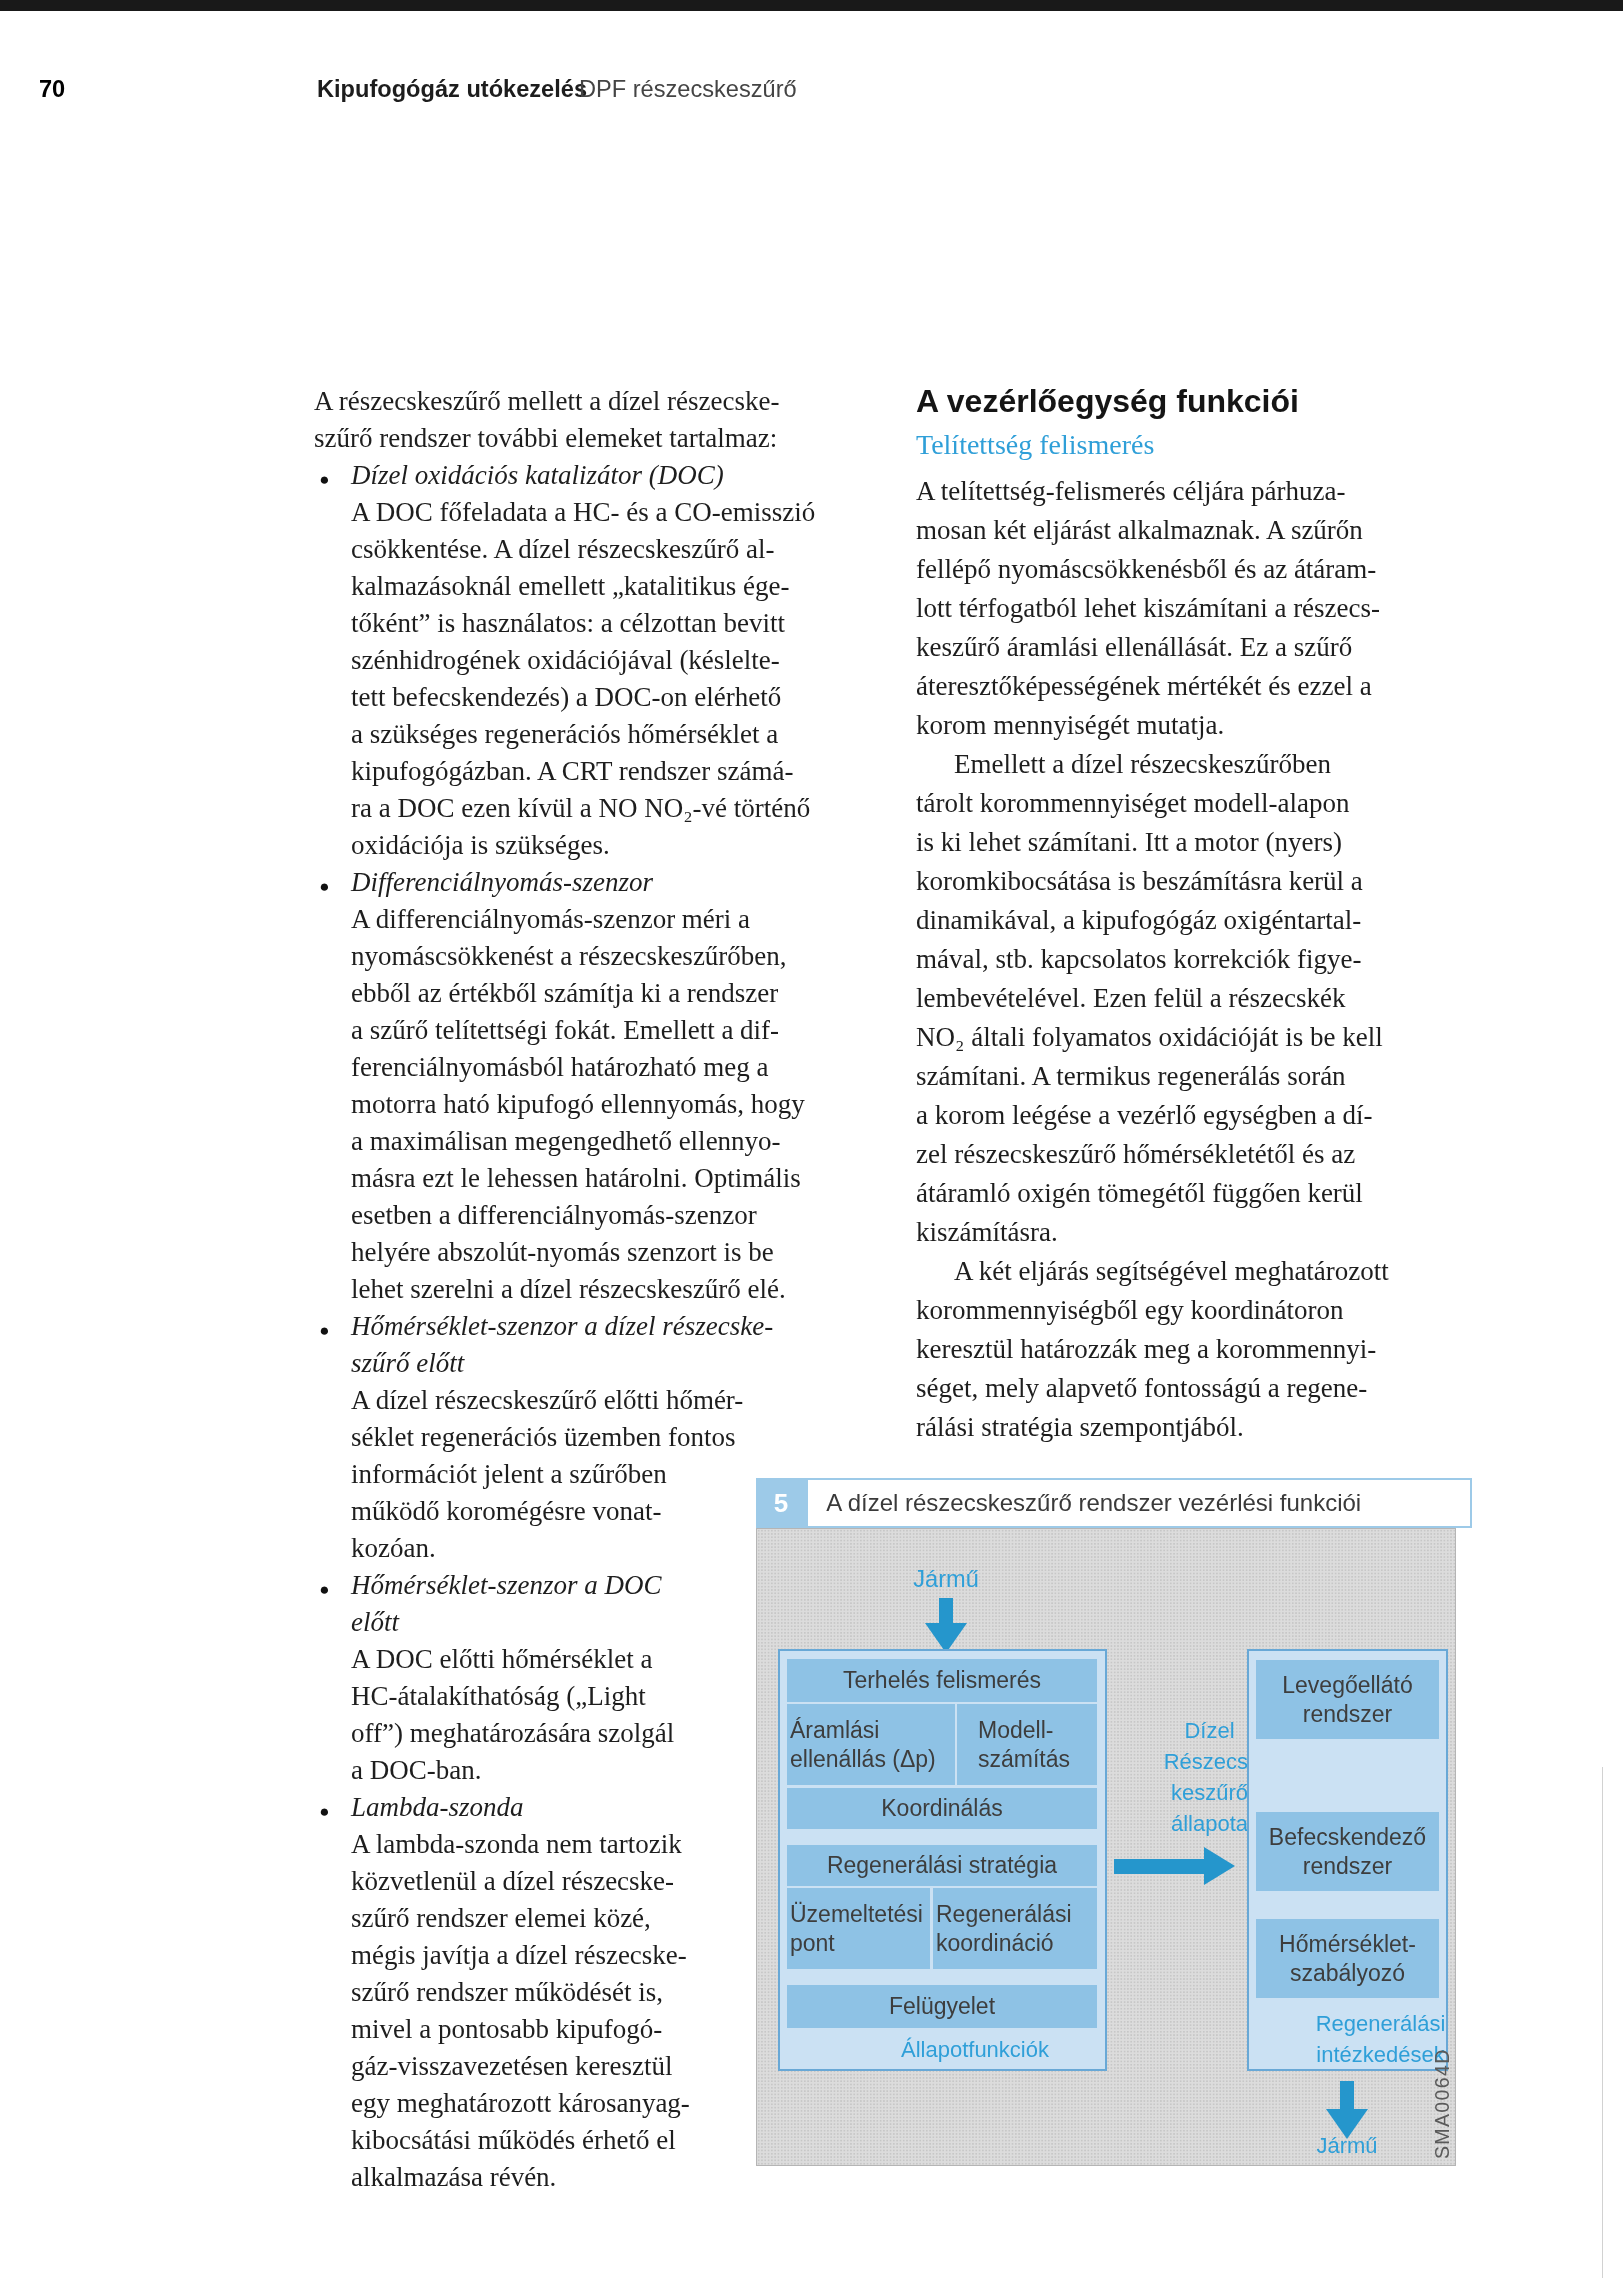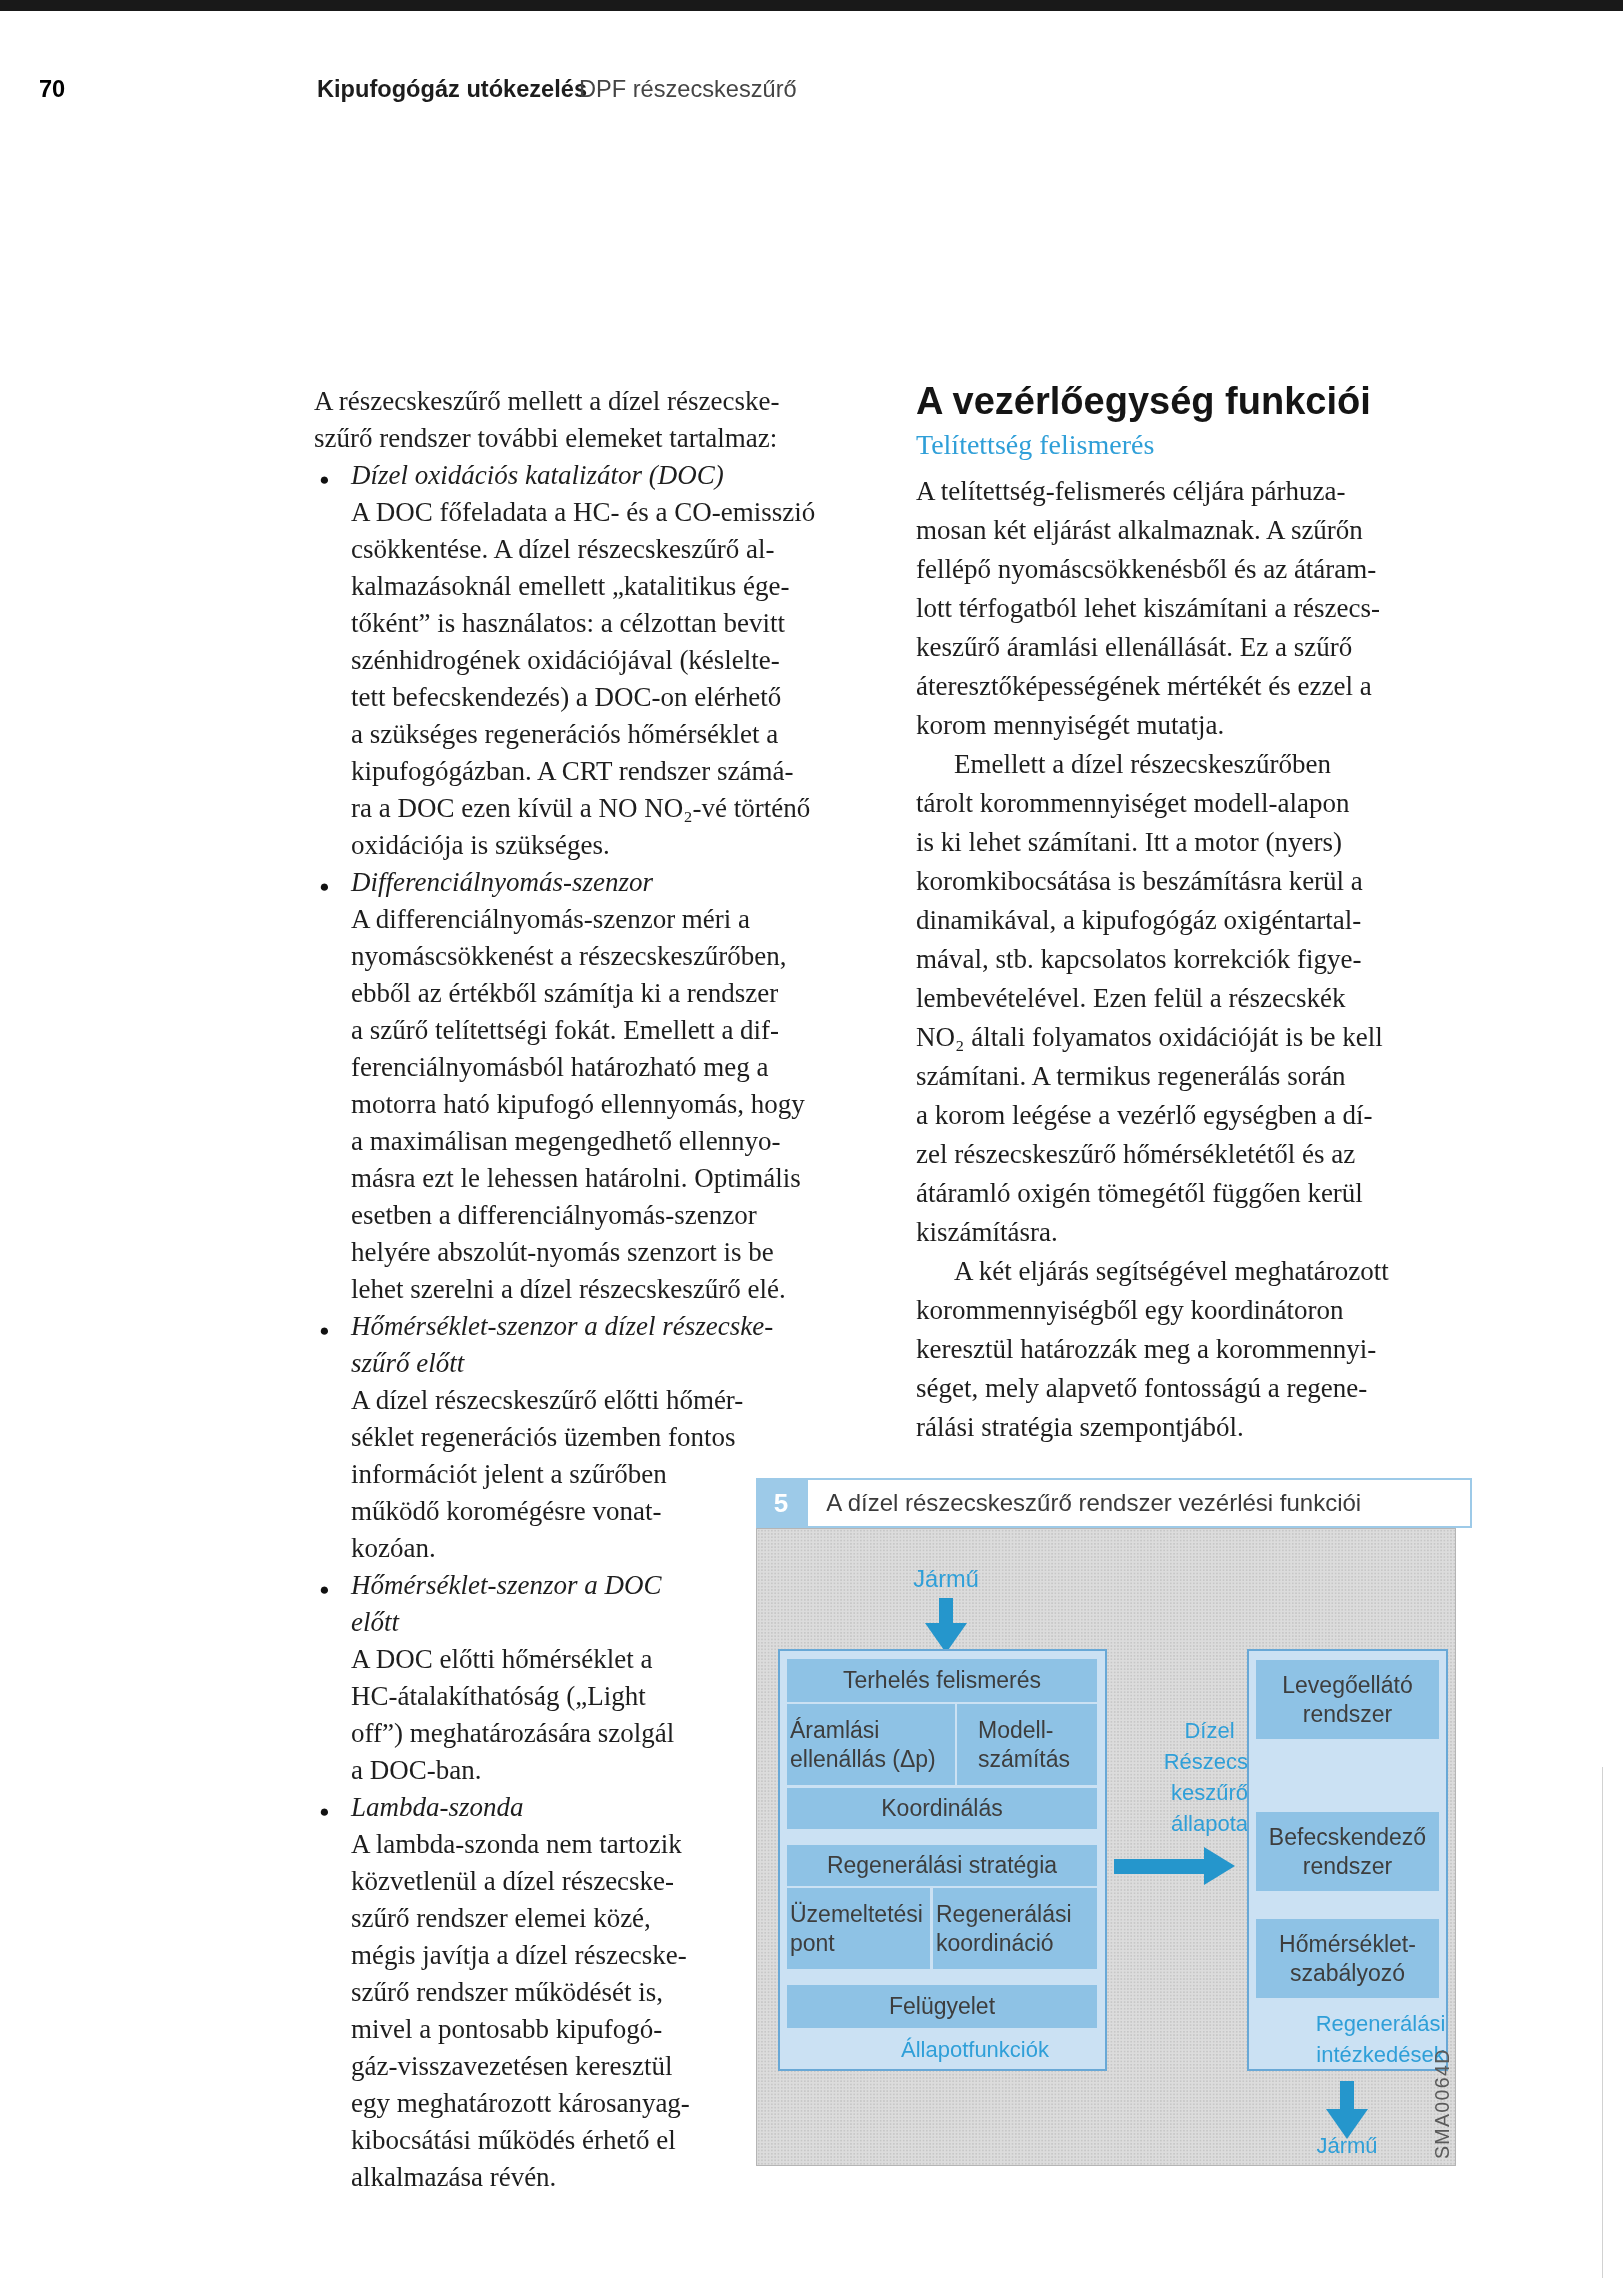--- a/index.html
+++ b/index.html
@@ -18,21 +18,21 @@
 
   
   .lines{white-space:pre;}
   .leftcol{position:absolute;left:314px;top:383px;width:569px;font-size:27px;line-height:37px;}
   .leftcol p{margin:0;}
   .bullet-item{position:relative;padding-left:37px;}
   .bullet-item .dot{position:absolute;left:5.2px;top:3.9px;font-size:17px;color:#111;}
   .btitle{font-style:italic;}
 
   .rightcol{position:absolute;left:916px;top:383px;width:563px;font-size:27px;line-height:39px;}
-  .rc-heading{font-family:"Liberation Sans",sans-serif;font-weight:bold;font-size:38px;
+  .rc-heading{font-family:"Liberation Sans",sans-serif;font-weight:bold;font-size:32px;
               line-height:37px;color:#151515;margin:0 0 6.5px 0;}
   .rc-sub{font-size:28px;line-height:35px;color:#2f9fd8;margin:0 0 10.5px 0;}
   .rightcol p.para{margin:0;}
   .indent{text-indent:38px;}
 
   
   .fig-badge{position:absolute;left:756px;top:1478px;width:50px;height:50px;background:#9dcae8;
              display:flex;align-items:center;justify-content:center;
              font-family:"Liberation Sans",sans-serif;font-weight:bold;font-size:26px;color:#ffffff;}
   .fig-capbar{position:absolute;left:806px;top:1478px;width:666px;height:50px;background:#ffffff;

